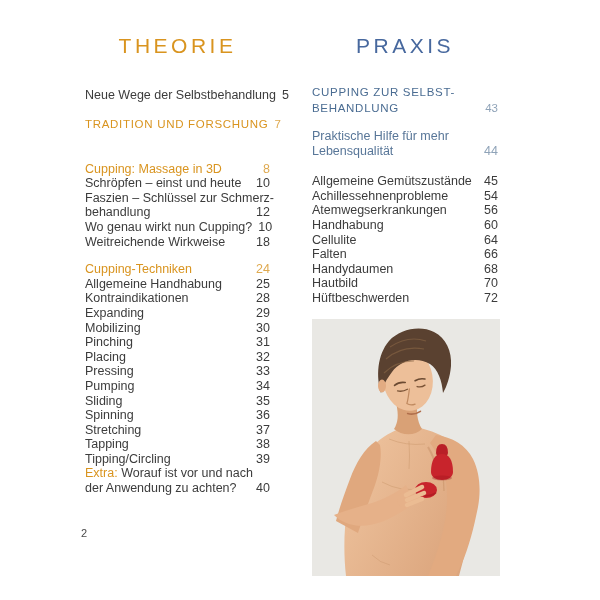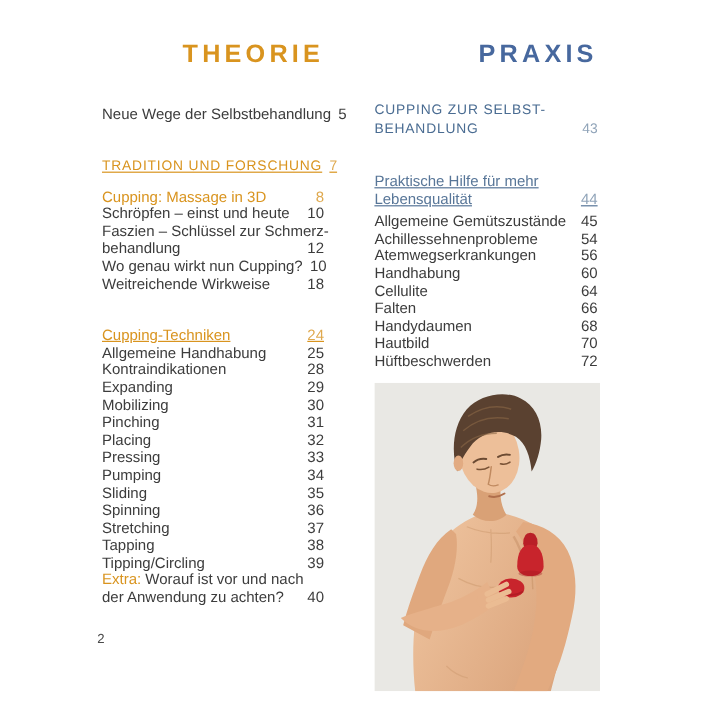--- a/index.html
+++ b/index.html
@@ -5,22 +5,22 @@
   html,body{margin:0;padding:0;background:#ffffff;}
   .page{
     position:relative;width:600px;height:600px;background:#ffffff;
     font-family:"Liberation Sans",sans-serif;color:var(--text,#3c3c3c);
     overflow:hidden;
   }
   .col{position:absolute;top:0;height:600px;}
   .col-left{left:85px;width:185px;}
   .col-right{left:312px;width:186px;}
   .title{
-    position:absolute;top:34px;left:0;right:0;text-align:right;
-    font-size:21px;font-weight:bold;letter-spacing:3.5px;
+    position:absolute;top:34px;left:0;right:0;text-align:center;
+    font-size:21px;font-weight:normal;letter-spacing:3.5px;
   }
   .col-left  .title{color:var(--orange);}
   .col-right .title{color:var(--blue);}
   .entries{position:absolute;left:0;right:0;}
   .col-left  .entries{top:88px;}
   .col-right .entries{top:84px;}
   .entry{color:var(--text);}
   .line{
     display:flex;justify-content:space-between;align-items:baseline;
     line-height:14.6px;font-size:12.5px;white-space:nowrap;color:inherit;
@@ -31,23 +31,23 @@
   .accent-orange{color:var(--orange);}
   .caps-blue{color:var(--blue-caps);}
   .accent-blue{color:var(--blue-item);}
   .caps-orange .line,.caps-blue .line{
     line-height:16px;font-size:11.5px;letter-spacing:0.7px;align-items:center;
   }
   .caps-orange .num,.accent-orange .num{color:var(--orange-light);letter-spacing:0;}
   .caps-blue .num,.accent-blue .num{color:var(--blue-light);letter-spacing:0;}
   .prefix{color:var(--orange);}
   
-  .gap-md{margin-top:28px;text-decoration:underline;}
-  .gap-lg{margin-top:10px;}
-  .gap-sm{margin-top:4px;}
+  .gap-md{margin-top:13px;}
+  .gap-lg{margin-top:30px;}
+  .gap-sm{margin-top:16px;}
   .folio{
     position:absolute;left:81px;top:527px;font-size:11px;color:#4a4a4a;
   }
   .photo{
     position:absolute;left:312px;top:319px;width:188px;height:257px;
   }
   .photo svg{display:block;width:100%;height:100%;}
 </style>
 </head>
 <body>

